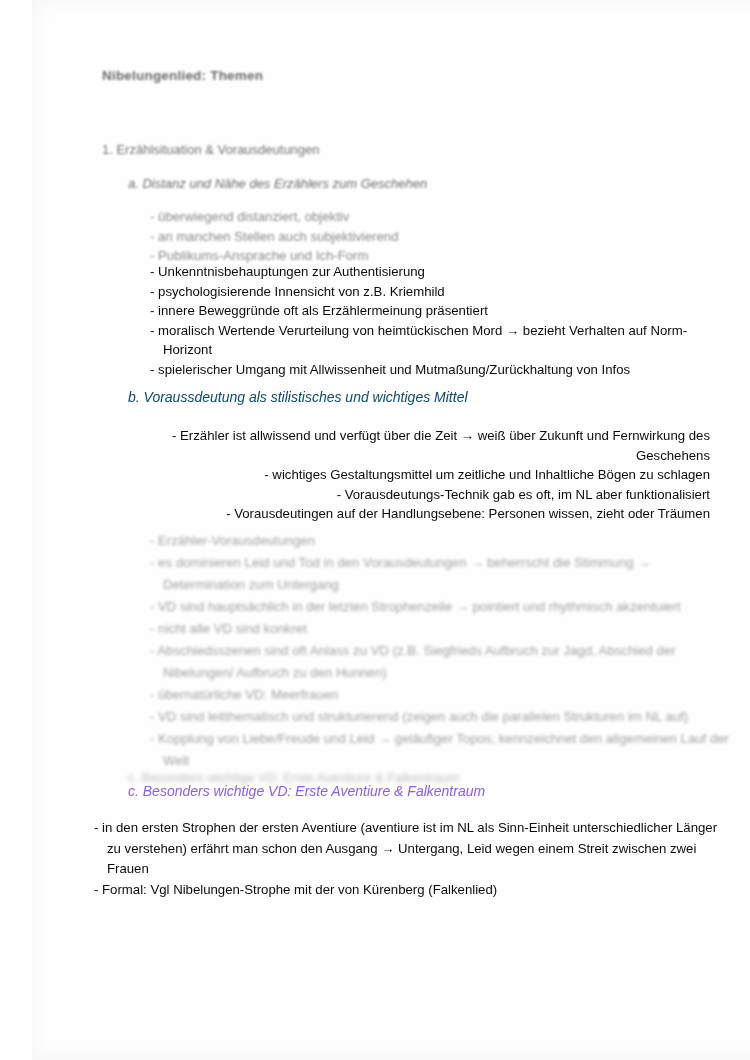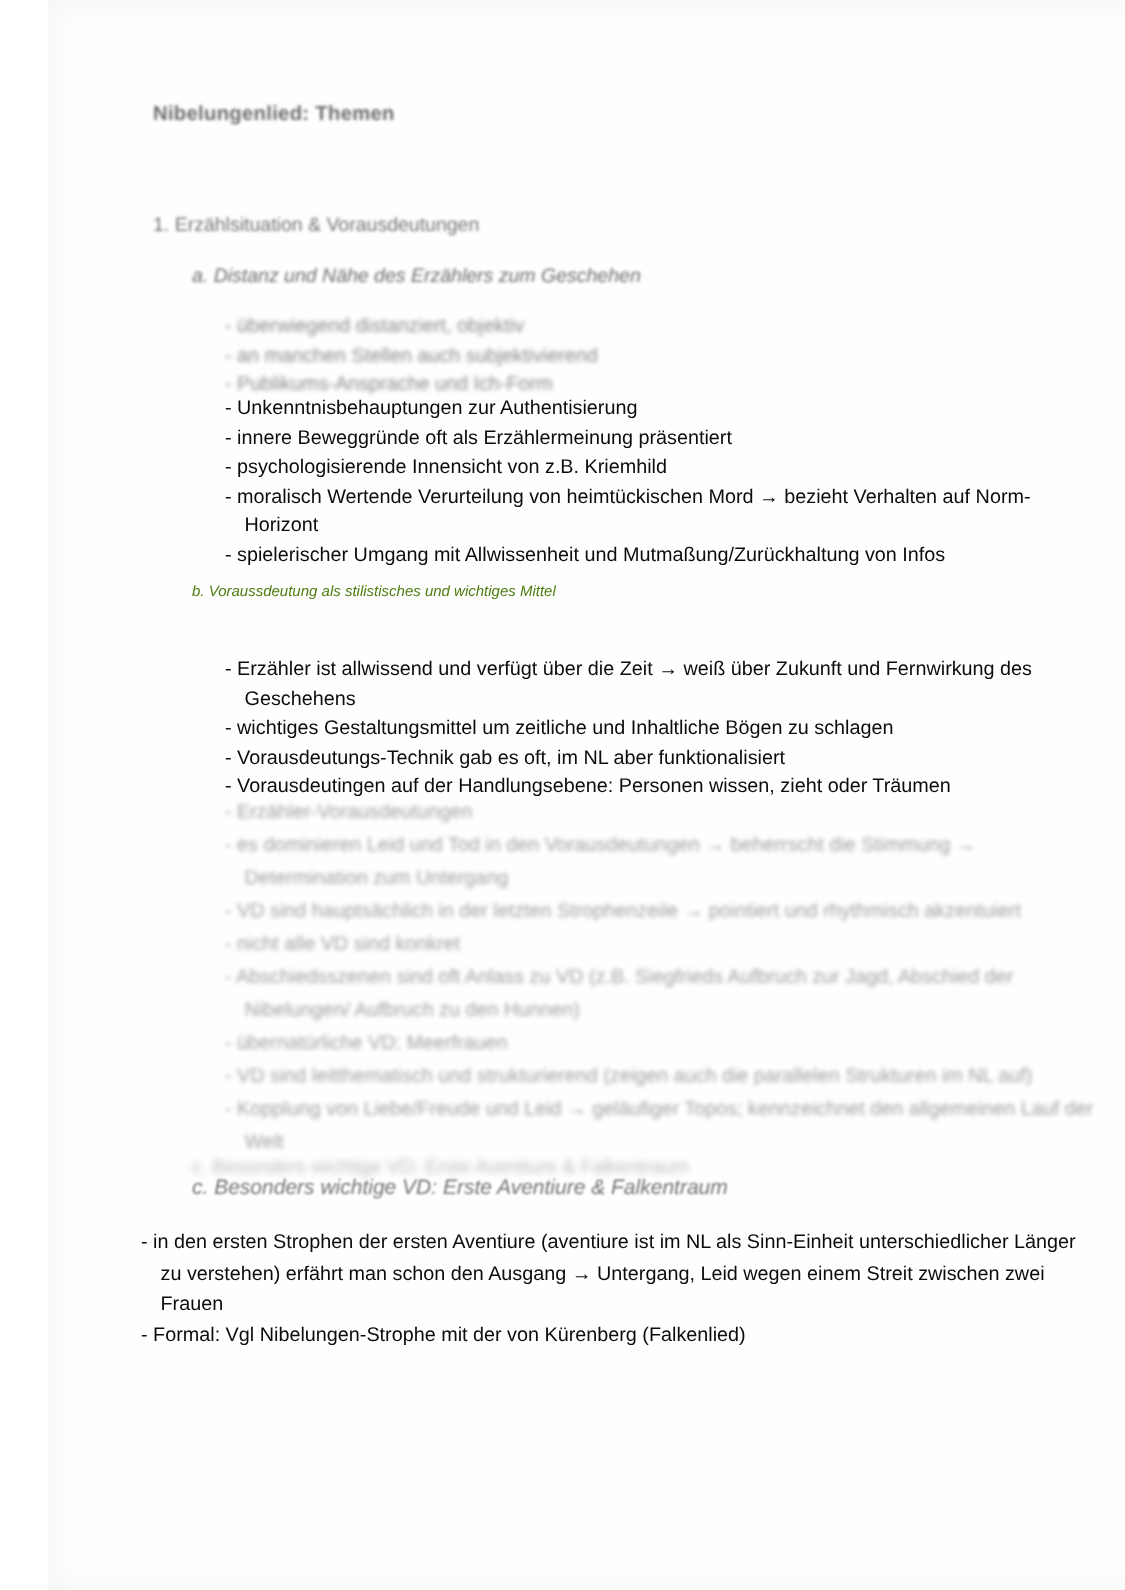--- a/index.html
+++ b/index.html
@@ -93,42 +93,43 @@
   }
   .list-a-sharp {
     left: 118px;
     top: 262px;
     width: 580px;
   }
   .sub-b {
     position: absolute;
     left: 96px;
     top: 389px;
-    font-size: 10px;
+    font-size: 14px;
     font-style: italic;
-    color: #4d7c0f;
+    color: #0c4a6e;
   }
   .list-b-sharp {
     left: 118px;
-    top: 436px;
+    top: 426px;
     width: 560px;
+    text-align: right;
   }
   .list-b-faded {
     left: 118px;
     top: 530px;
     width: 580px;
     line-height: 22px;
   }
   .sub-c {
     position: absolute;
     left: 96px;
     top: 783px;
     font-size: 14px;
     font-style: italic;
-    color: #737373;
+    color: #8b5cf6;
     filter: blur(0.55px);
   }
   .sub-c-ghost {
     position: absolute;
     left: 96px;
     top: 770px;
     font-size: 13px;
     color: #7a7a7a;
     filter: blur(2.2px);
     opacity: 0.5;
@@ -161,22 +162,22 @@
     <div class="sub-a">a. Distanz und Nähe des Erzählers zum Geschehen</div>
 
     <div class="blk faded list-a-faded">
       <span class="line indent">- überwiegend distanziert, objektiv</span>
       <span class="line indent">- an manchen Stellen auch subjektivierend</span>
       <span class="line indent">- Publikums-Ansprache und Ich-Form</span>
     </div>
 
     <div class="blk sharp list-a-sharp">
       <span class="line indent">- Unkenntnisbehauptungen zur Authentisierung</span>
+      <span class="line indent">- psychologisierende Innensicht von z.B. Kriemhild</span>
       <span class="line indent">- innere Beweggründe oft als Erzählermeinung präsentiert</span>
-      <span class="line indent">- psychologisierende Innensicht von z.B. Kriemhild</span>
       <span class="line indent">- moralisch Wertende Verurteilung von heimtückischen Mord → bezieht Verhalten auf Norm-Horizont</span>
       <span class="line indent">- spielerischer Umgang mit Allwissenheit und Mutmaßung/Zurückhaltung von Infos</span>
     </div>
 
     <div class="sub-b">b. Voraussdeutung als stilistisches und wichtiges Mittel</div>
 
     <div class="blk sharp list-b-sharp">
       <span class="line indent">- Erzähler ist allwissend und verfügt über die Zeit → weiß über Zukunft und Fernwirkung des Geschehens</span>
       <span class="line indent">- wichtiges Gestaltungsmittel um zeitliche und Inhaltliche Bögen zu schlagen</span>
       <span class="line indent">- Vorausdeutungs-Technik gab es oft, im NL aber funktionalisiert</span>

